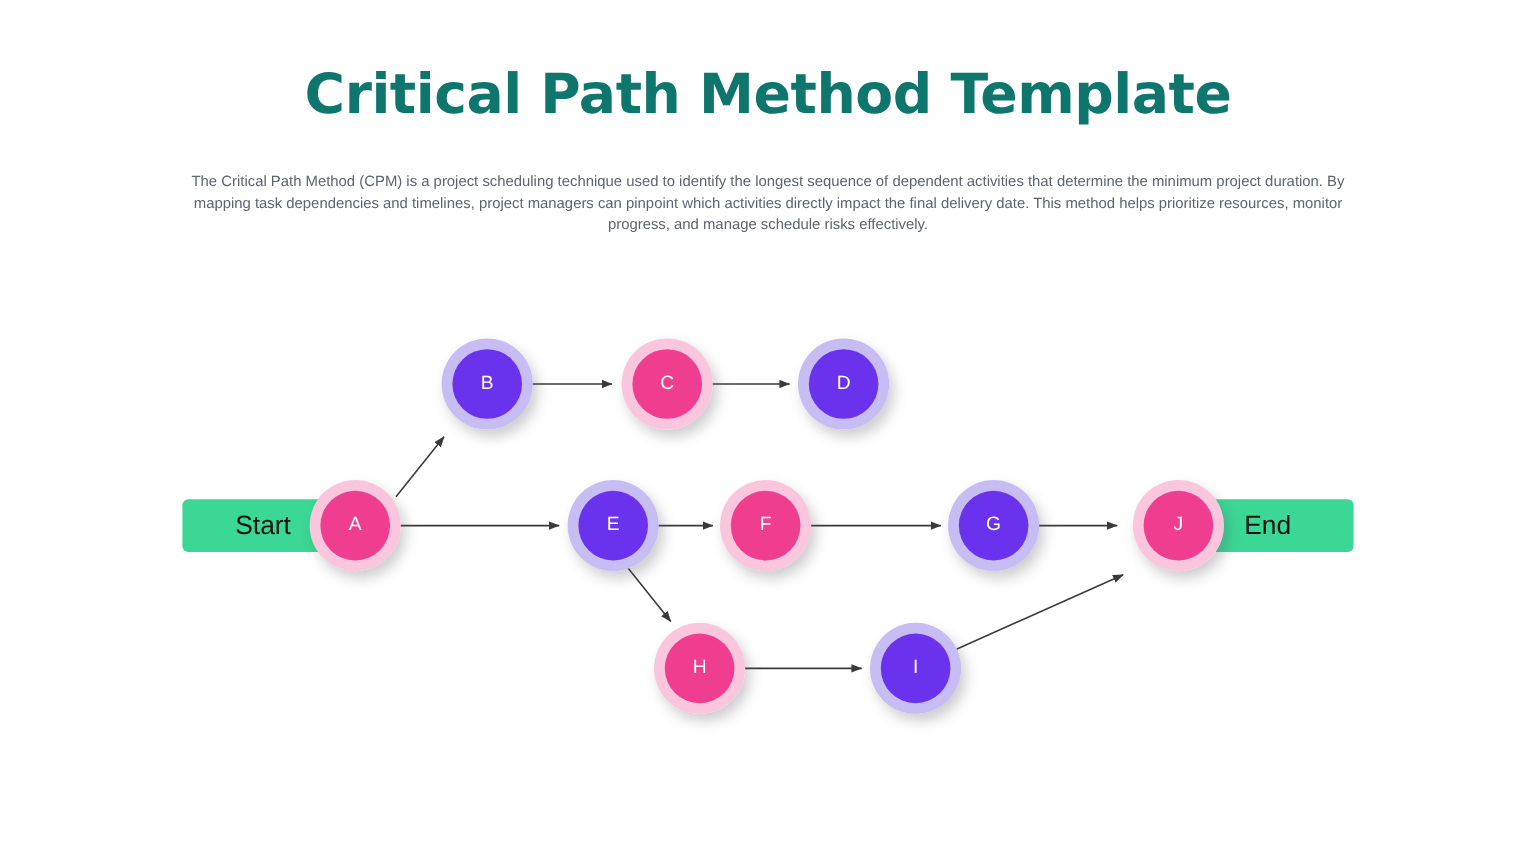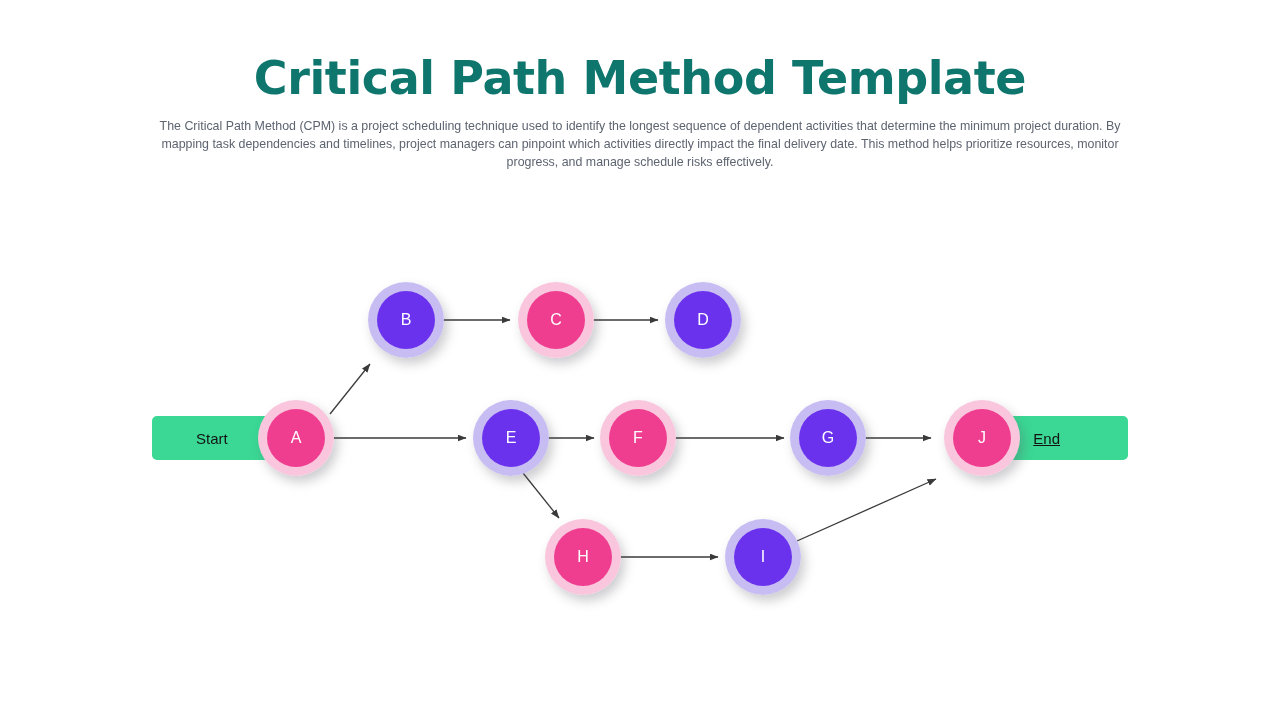--- a/index.html
+++ b/index.html
@@ -35,21 +35,21 @@
     font-size: 46px;
     font-weight: 700;
     letter-spacing: -0.4px;
     color: #0f766e;
     font-family: "DejaVu Sans", "Liberation Sans", sans-serif;
     line-height: 1.15;
   }
 
   .description {
     position: absolute;
-    top: 118px;
+    top: 143px;
     left: 136px;
     width: 1008px;
     text-align: center;
     font-size: 12.4px;
     line-height: 17.8px;
     color: #5d6470;
     font-family: "Liberation Sans", sans-serif;
   }
 
   
@@ -72,25 +72,25 @@
   
   .term-bar {
     position: absolute;
     height: 44px;
     border-radius: 5px;
     background: #3ad894;
     display: flex;
     align-items: center;
     justify-content: center;
     color: #141414;
-    font-size: 15px;
+    font-size: 22px;
     font-family: "Liberation Sans", sans-serif;
   }
   .term-bar.start { left: 152px; top: 416px; width: 160px; justify-content: flex-start; padding-left: 44px; box-sizing: border-box; }
-  .term-bar.end   { left: 968px; top: 416px; width: 160px; justify-content: flex-end;  padding-right: 68px; box-sizing: border-box; text-decoration: underline; }
+  .term-bar.end   { left: 968px; top: 416px; width: 160px; justify-content: flex-end;  padding-right: 52px; box-sizing: border-box; }
 
   
   .node {
     position: absolute;
     width: 76px;
     height: 76px;
     border-radius: 50%;
     display: flex;
     align-items: center;
     justify-content: center;

